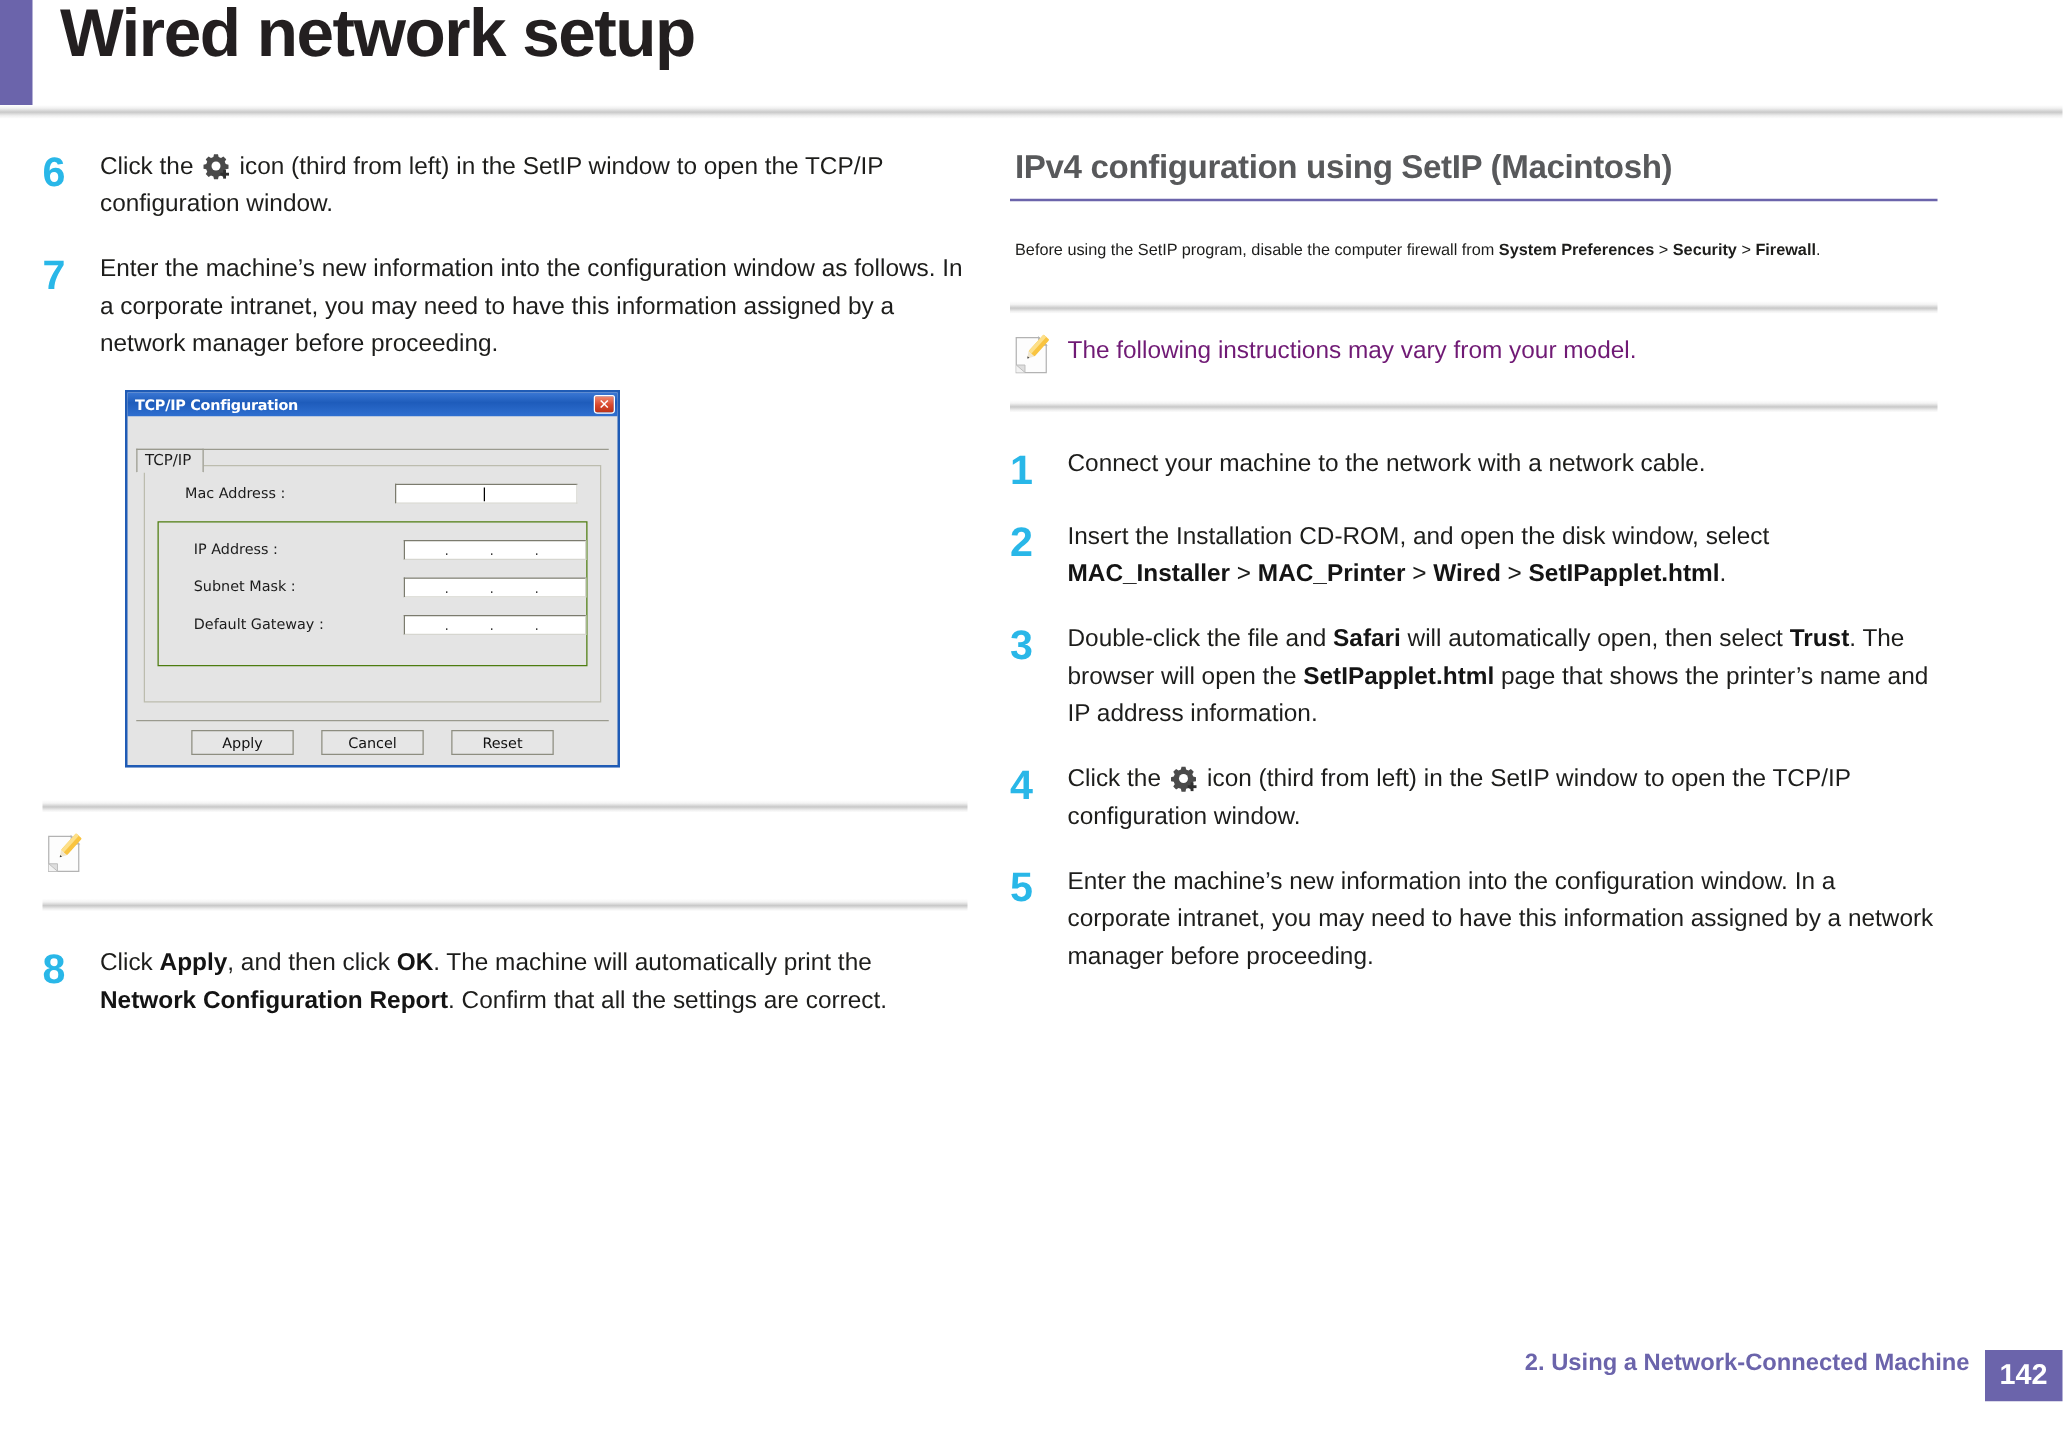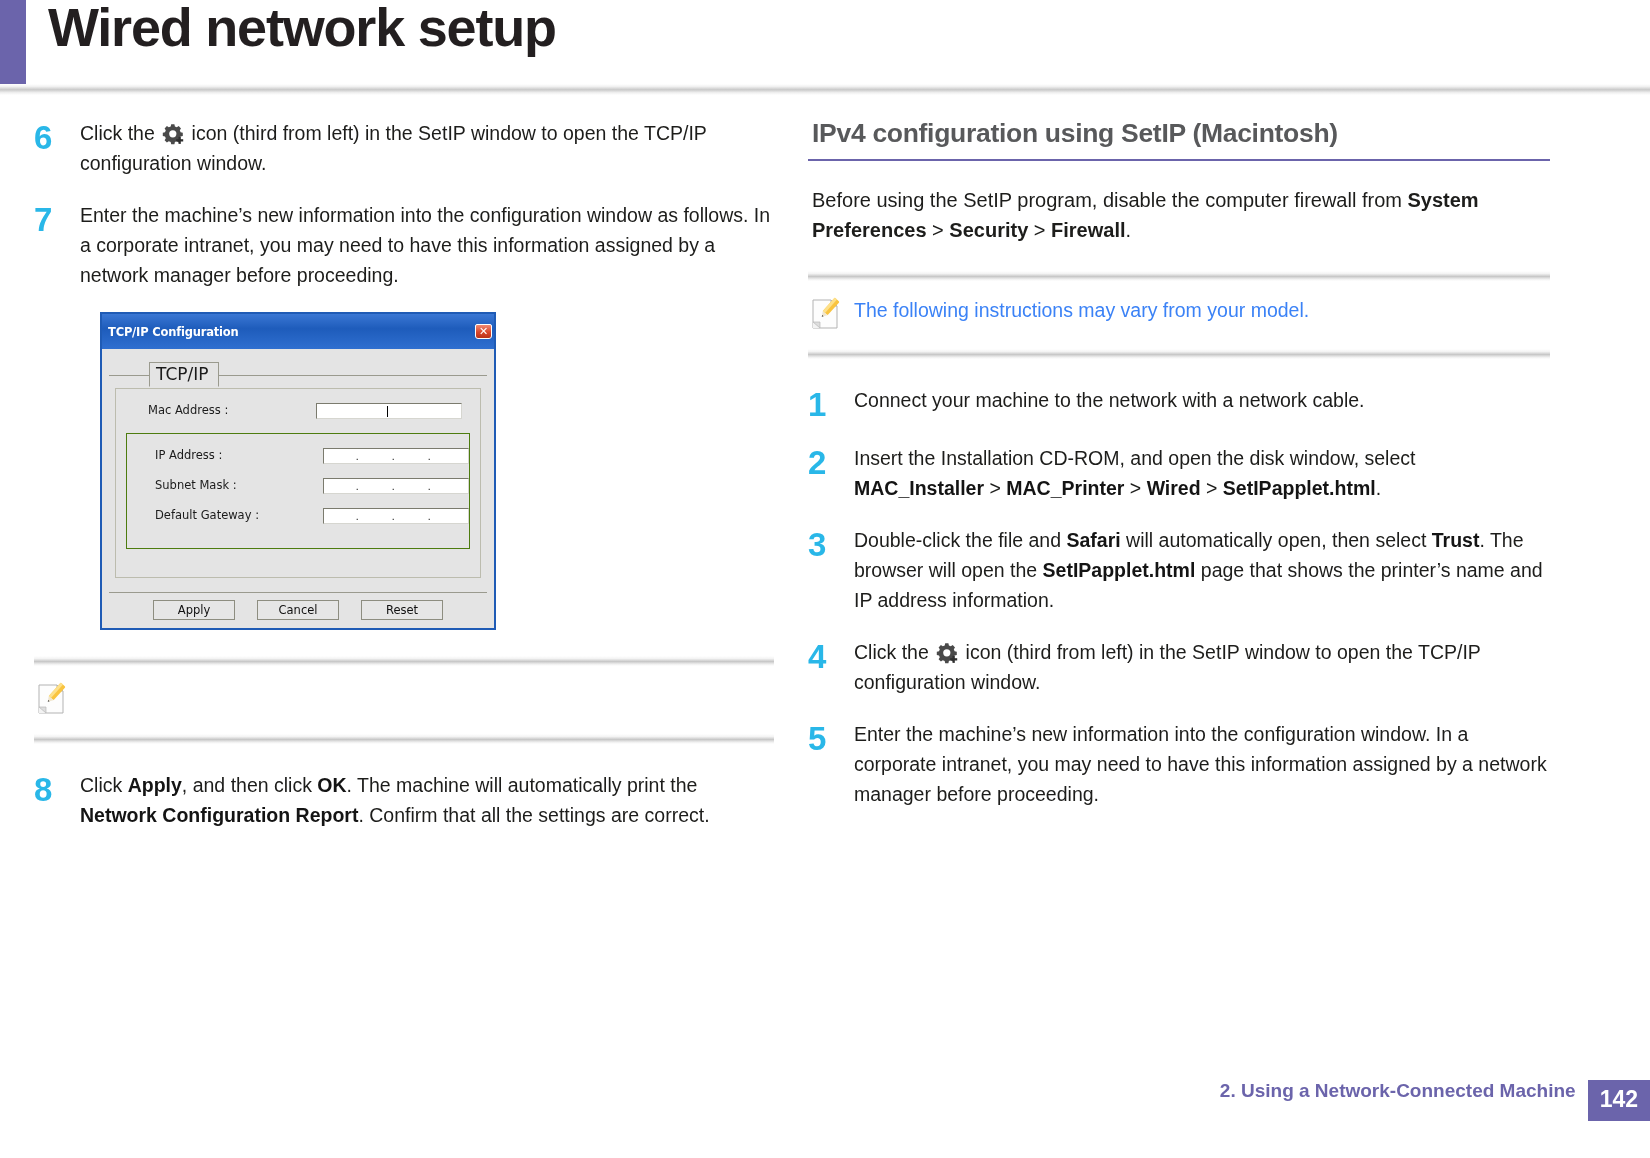--- a/index.html
+++ b/index.html
@@ -99,58 +99,58 @@
     padding: 14px 4px 14px 0;
   }
   .note-icon {
     flex: 0 0 46px;
     padding-top: 2px;
   }
   .note-text {
     flex: 1 1 auto;
     font-size: 19.5px;
     line-height: 30px;
-    color: #3b82f6;
+    color: #701a75;
   }
   .note-text b { font-weight: bold; }
 
   
   #section-heading {
     font-size: 26.5px;
     font-weight: bold;
     color: #58595b;
     letter-spacing: -0.3px;
     margin: 0 0 10px 4px;
     white-space: nowrap;
   }
   #section-underline {
     height: 2px;
     background: #6b64ab;
     width: 742px;
     margin-bottom: 24px;
   }
   #section-intro {
-    font-size: 20px;
+    font-size: 13px;
     line-height: 30px;
     color: #1d1d1b;
     margin: 0 0 6px 4px;
   }
   #section-intro b { font-weight: bold; }
 
   
   #dialog {
     position: relative;
     width: 396px;
     margin: 18px 0 0 66px;
     border: 2px solid #1f5bb5;
     background: #e4e4e4;
     font-family: "DejaVu Sans", sans-serif;
   }
   #dialog-titlebar {
-    height: 35px;
+    height: 19px;
     background: linear-gradient(to bottom, #3a77d4 0%, #1e5cbb 42%, #2f6fd0 100%);
     display: flex;
     align-items: center;
     padding: 0 2px 0 6px;
     gap: 48px;
   }
   #dialog-title {
     flex: 1 1 auto;
     color: #ffffff;
     font-size: 11.5px;
@@ -172,28 +172,27 @@
   }
   #dialog-body { padding: 7px 7px 0 7px; }
   #tabstrip {
     position: relative;
     height: 20px;
     border-bottom: 1px solid #9a9a8e;
   }
   #tab-tcpip {
     display: inline-block;
     padding: 1px 9px 2px 6px;
-    font-size: 17px;
+    font-size: 12px;
     color: #1a1a1a;
     border: 1px solid #9a9a8e;
     border-bottom: 1px solid #e4e4e4;
     background: #e4e4e4;
     position: relative;
-    top: 6px;
-    margin-left: 40px;
+    top: 17px;
   }
   #fields-outer {
     margin: 12px 6px 0 6px;
     border: 1px solid #bcbcae;
     padding: 14px 10px 18px 10px;
     min-height: 190px;
   }
   .field-row {
     display: flex;
     align-items: flex-start;

